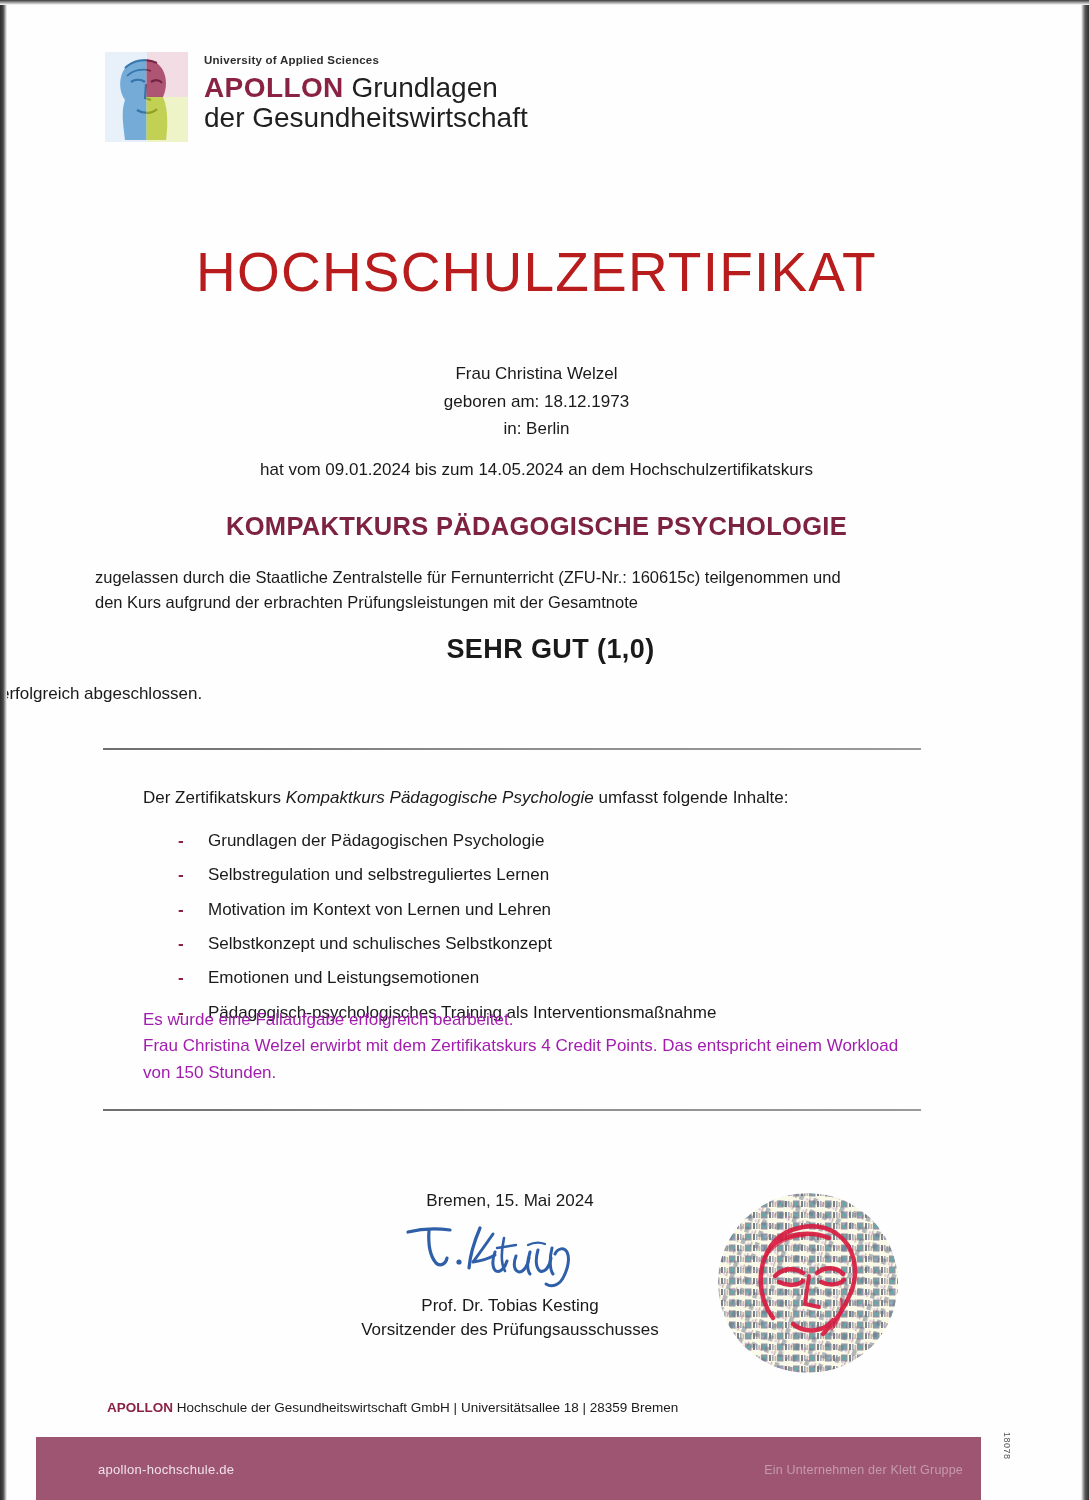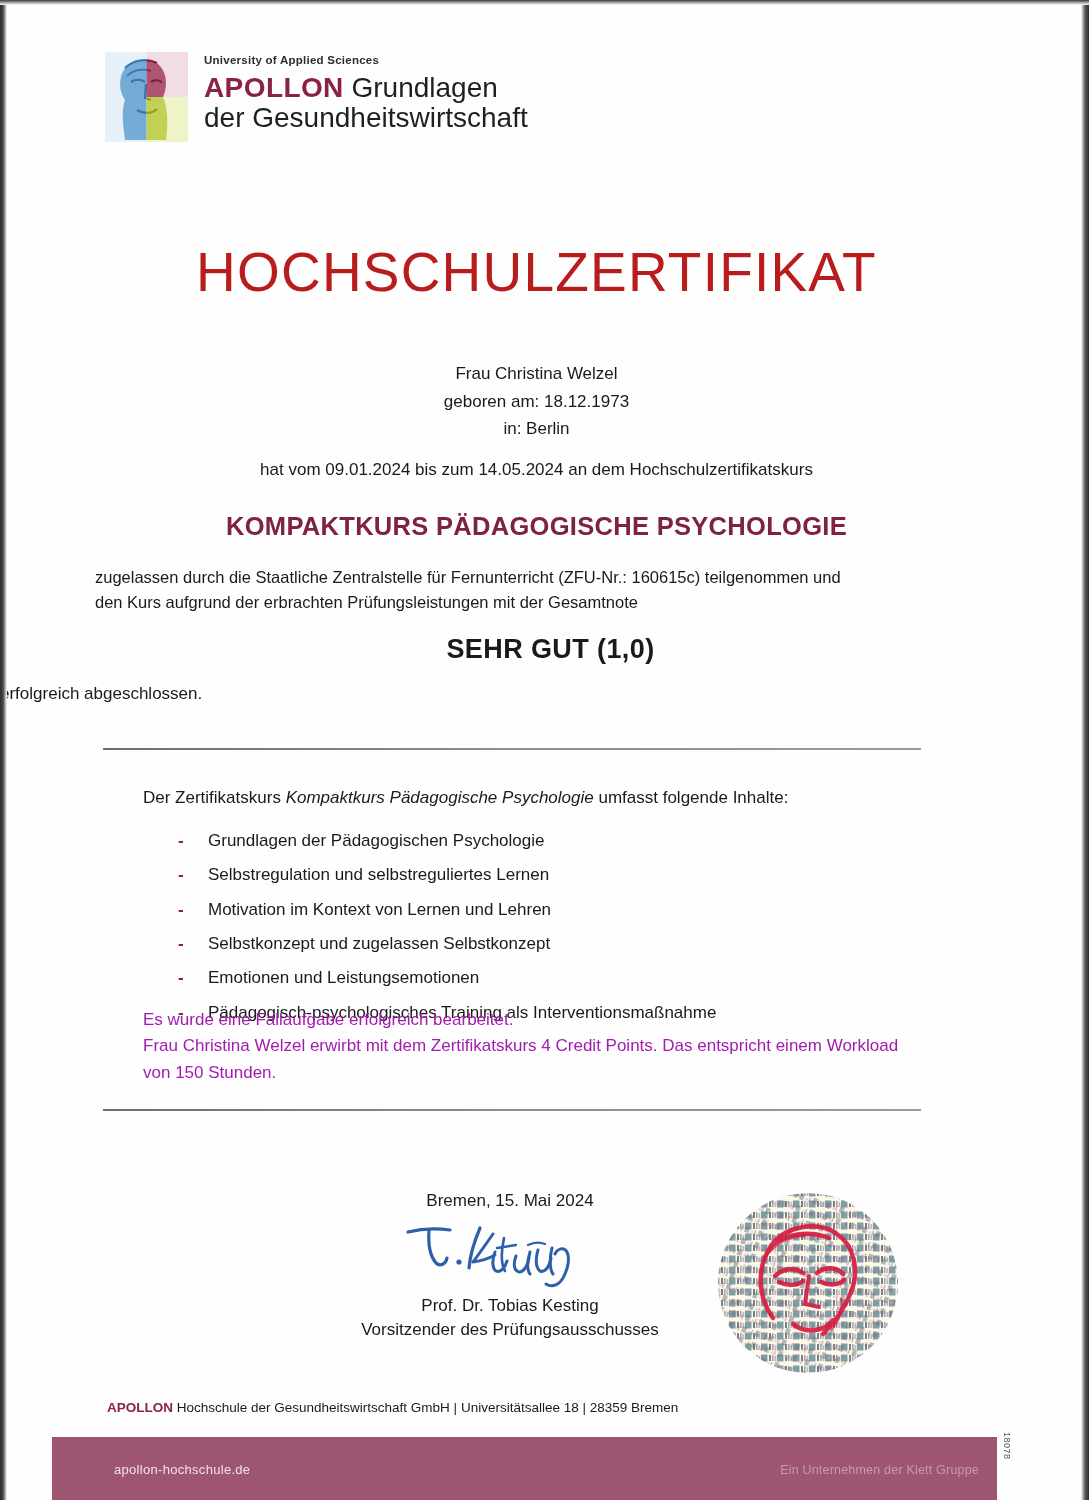--- a/index.html
+++ b/index.html
@@ -262,21 +262,21 @@
     left: 107px; top: 1400px;
     font-size: 13.5px;
     color: #1a1a1a;
     white-space: nowrap;
     text-align: right;
   }
   .footer-address b { color: #8a2244; font-weight: bold; }
 
   .footer-bar {
     position: absolute;
-    left: 52px; top: 1437px;
+    left: 36px; top: 1437px;
     width: 945px; height: 63px;
     background: #9d5572;
   }
   .footer-url {
     position: absolute;
     left: 62px; top: 25px;
     font-size: 13px;
     color: #f0e2e8;
     letter-spacing: 0.3px;
   }
@@ -393,21 +393,21 @@
     <li class="topic-item">
       <span class="topic-bullet">-</span>
       <span>Selbstregulation und selbstreguliertes Lernen</span>
     </li>
     <li class="topic-item">
       <span class="topic-bullet">-</span>
       <span>Motivation im Kontext von Lernen und Lehren</span>
     </li>
     <li class="topic-item">
       <span class="topic-bullet">-</span>
-      <span>Selbstkonzept und zugelassen Selbstkonzept</span>
+      <span>Selbstkonzept und schulisches Selbstkonzept</span>
     </li>
     <li class="topic-item">
       <span class="topic-bullet">-</span>
       <span>Emotionen und Leistungsemotionen</span>
     </li>
     <li class="topic-item">
       <span class="topic-bullet">-</span>
       <span>Pädagogisch-psychologisches Training als Interventionsmaßnahme</span>
     </li>
   </ul>

